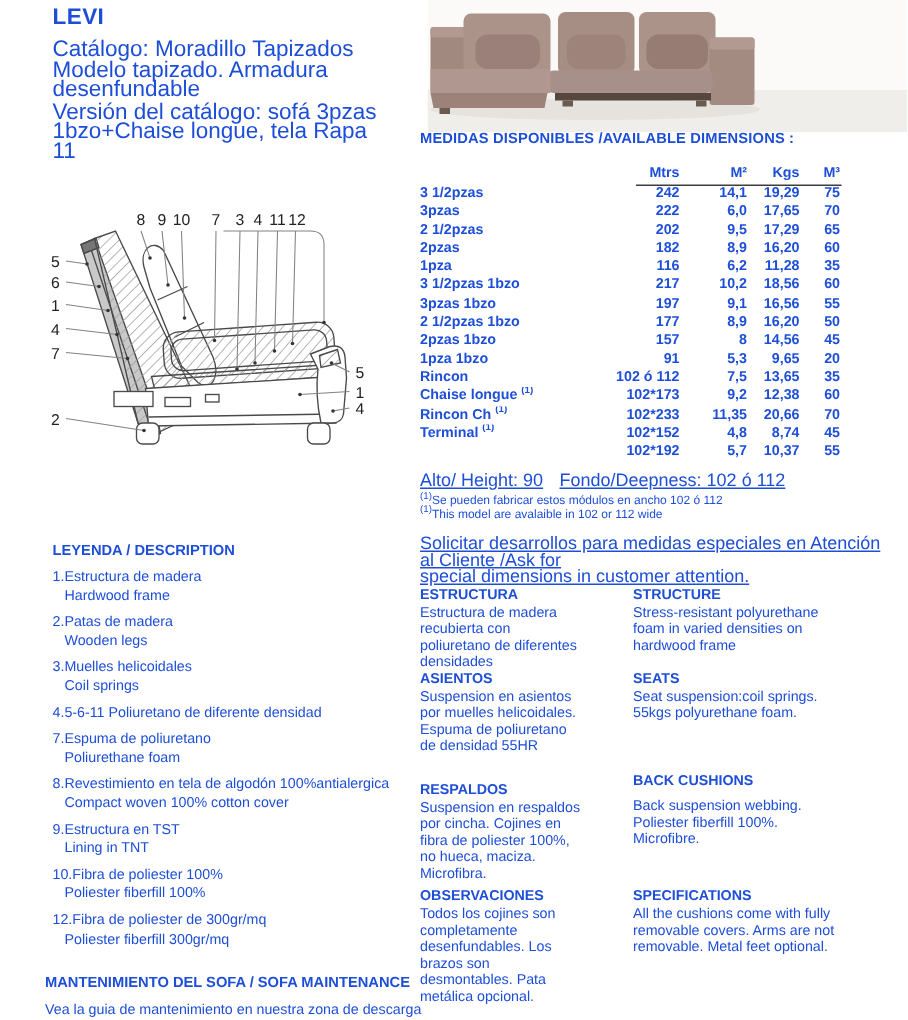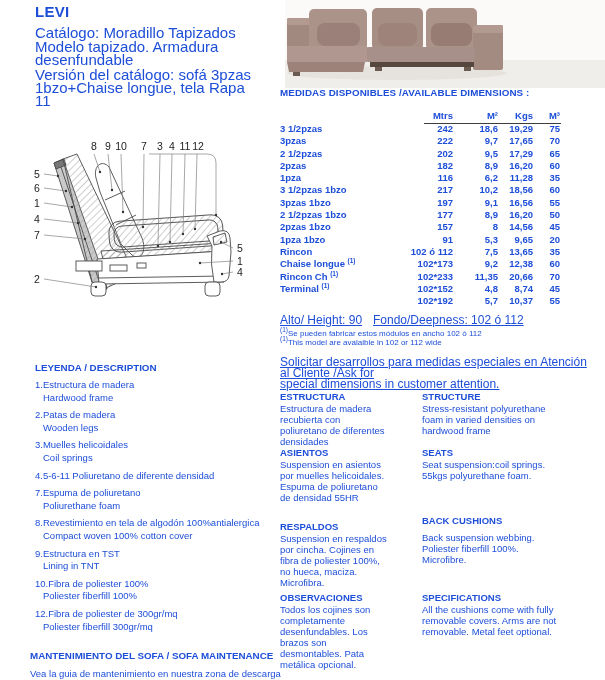--- a/index.html
+++ b/index.html
@@ -196,29 +196,29 @@
       <tr class="hdr">
         <td class="lab"></td>
         <td class="num">Mtrs</td>
         <td class="num">M²</td>
         <td class="num">Kgs</td>
         <td class="num">M³</td>
       </tr>
     <tr>
           <td class="lab">3 1/2pzas</td>
           <td class="num">242</td>
-          <td class="num">18,6</td>
+          <td class="num">14,1</td>
           <td class="num">19,29</td>
           <td class="num">75</td>
           <td class="num">1,75</td>
         </tr>
         <tr>
           <td class="lab">3pzas</td>
           <td class="num">222</td>
-          <td class="num">9,7</td>
+          <td class="num">6,0</td>
           <td class="num">17,65</td>
           <td class="num">70</td>
           <td class="num">1,50</td>
         </tr>
         <tr>
           <td class="lab">2 1/2pzas</td>
           <td class="num">202</td>
           <td class="num">9,5</td>
           <td class="num">17,29</td>
           <td class="num">65</td>

